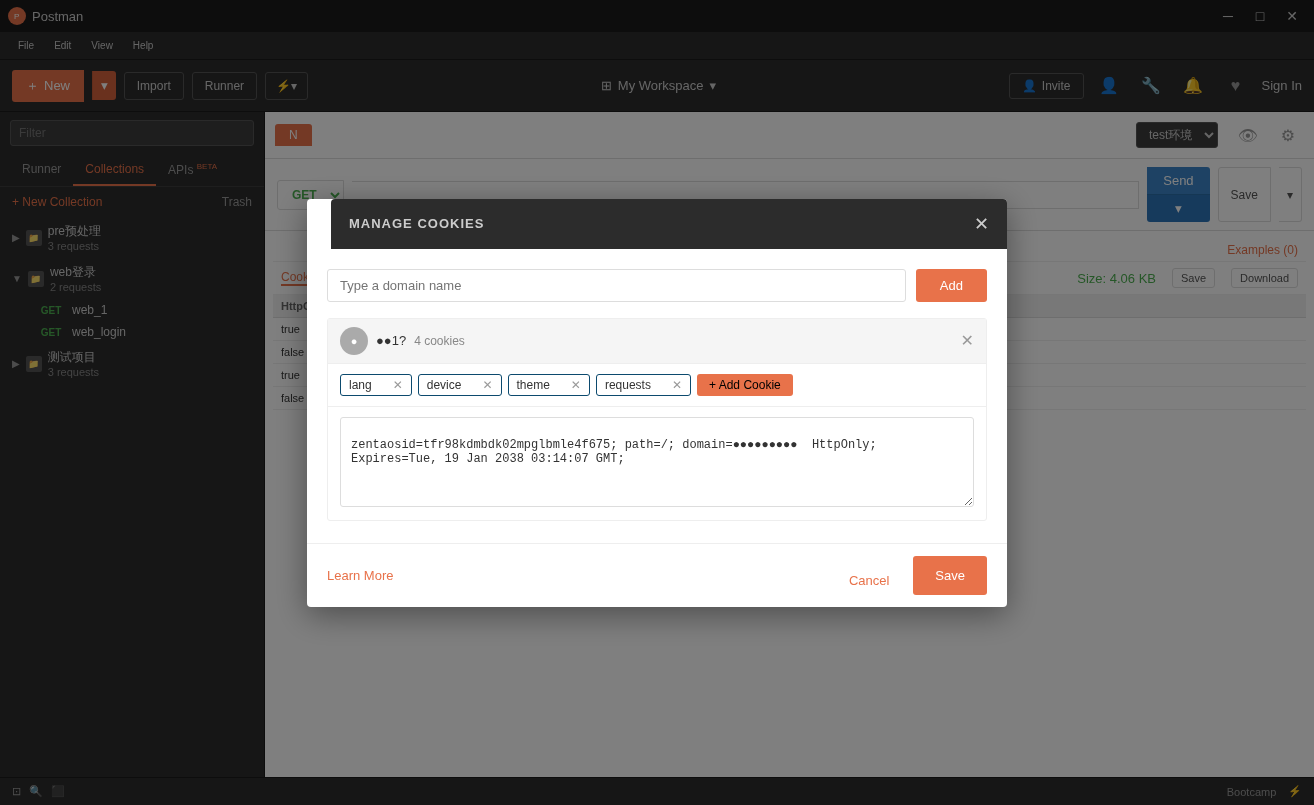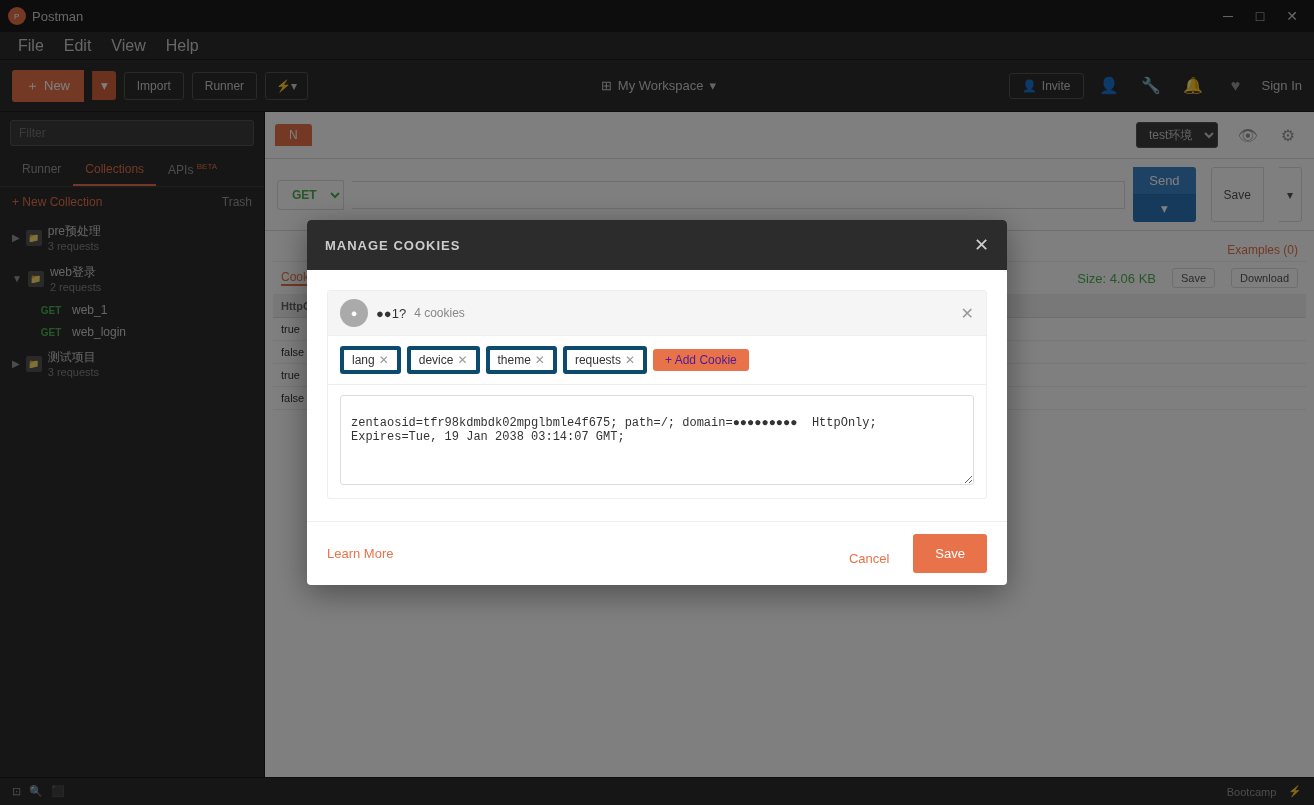--- a/index.html
+++ b/index.html
@@ -7,21 +7,21 @@
 
     
     .title-bar { background: #1a1a1a; height: 32px; display: flex; align-items: center; padding: 0 8px; justify-content: space-between; }
     .title-bar-left { display: flex; align-items: center; gap: 6px; color: #ccc; font-size: 13px; }
     .title-bar-logo { width: 18px; height: 18px; background: #e8724a; border-radius: 50%; display: flex; align-items: center; justify-content: center; font-size: 10px; color: white; }
     .title-bar-controls { display: flex; gap: 4px; }
     .title-bar-btn { width: 28px; height: 28px; background: none; border: none; color: #ccc; cursor: pointer; font-size: 14px; display: flex; align-items: center; justify-content: center; }
 
     
     .menu-bar { background: #2c2c2c; height: 28px; display: flex; align-items: center; padding: 0 8px; border-bottom: 1px solid #1a1a1a; }
-    .menu-item { padding: 4px 10px; color: #ccc; font-size: 16px; cursor: pointer; }
+    .menu-item { padding: 4px 10px; color: #ccc; font-size: 10px; cursor: pointer; }
 
     
     .toolbar { background: #2c2c2c; height: 52px; display: flex; align-items: center; padding: 0 12px; gap: 8px; border-bottom: 1px solid #1a1a1a; }
     .btn-new { background: #e8724a; color: white; border: none; border-radius: 3px 0 0 3px; padding: 7px 14px; cursor: pointer; font-size: 13px; display: flex; align-items: center; gap: 5px; }
     .btn-new-arrow { background: #d4623d; color: white; border: none; border-radius: 0 3px 3px 0; padding: 7px 8px; cursor: pointer; border-left: 1px solid #c55a36; }
     .btn-toolbar { background: none; color: #ccc; border: 1px solid #555; border-radius: 3px; padding: 6px 12px; cursor: pointer; font-size: 12px; }
     .btn-toolbar-icon { background: none; color: #ccc; border: 1px solid #555; border-radius: 3px; padding: 6px 10px; cursor: pointer; font-size: 12px; }
     .toolbar-spacer { flex: 1; }
     .toolbar-center { display: flex; align-items: center; gap: 6px; color: #ccc; font-size: 13px; }
     .toolbar-right { display: flex; align-items: center; gap: 10px; }
@@ -73,21 +73,21 @@
     .response-table td { padding: 5px 8px; border-bottom: 1px solid #eee; color: #333; }
     .size-info { color: #4CAF50; }
     .btn-action { background: none; border: 1px solid #ddd; border-radius: 3px; padding: 3px 8px; font-size: 11px; cursor: pointer; color: #555; }
     .examples-link { color: #e8724a; font-size: 12px; cursor: pointer; }
 
     
     .overlay { position: fixed; top: 0; left: 0; right: 0; bottom: 0; background: rgba(0,0,0,0.5); z-index: 100; display: flex; align-items: center; justify-content: center; }
 
     
     .modal { background: #fff; border-radius: 4px; width: 700px; max-height: 640px; display: flex; flex-direction: column; position: relative; box-shadow: 0 8px 32px rgba(0,0,0,0.4); }
-    .modal-header { background: #2c2c2c; padding: 14px 18px; display: flex; align-items: center; justify-content: space-between; border-radius: 4px 4px 0 0; }
+    .modal-header { background: #2c2c2c; padding: 14px 18px; display: flex; align-items: center; justify-content: space-between; border-radius: 4px 4px 0 0; margin-left: 24px; }
     .modal-title { color: #ccc; font-size: 13px; font-weight: bold; letter-spacing: 1px; text-transform: uppercase; }
     .modal-close { background: none; border: none; color: #ccc; font-size: 18px; cursor: pointer; }
     .modal-body { padding: 20px 20px 10px; flex: 1; overflow-y: auto; }
     .modal-footer { padding: 12px 20px; display: flex; align-items: center; justify-content: space-between; border-top: 1px solid #eee; }
     .modal-footer-left { color: #e8724a; font-size: 13px; cursor: pointer; text-decoration: none; }
     .modal-footer-right { display: flex; gap: 10px; }
 
     
     .domain-row { display: flex; gap: 10px; margin-bottom: 16px; }
     .domain-input { flex: 1; border: 1px solid #ddd; border-radius: 3px; padding: 8px 12px; font-size: 13px; color: #999; }
@@ -97,23 +97,23 @@
     .cookie-domain-section { border: 1px solid #eee; border-radius: 3px; margin-bottom: 12px; }
     .cookie-domain-header { background: #f5f5f5; padding: 8px 12px; display: flex; align-items: center; justify-content: space-between; border-bottom: 1px solid #eee; }
     .cookie-domain-info { display: flex; align-items: center; gap: 8px; }
     .domain-avatar { width: 28px; height: 28px; border-radius: 50%; background: #aaa; display: flex; align-items: center; justify-content: center; color: white; font-size: 11px; }
     .domain-name { font-size: 13px; color: #333; font-weight: 500; }
     .cookie-count { color: #888; font-size: 12px; }
     .domain-close { background: none; border: none; color: #999; cursor: pointer; font-size: 16px; }
 
     
     .cookie-tags { display: flex; align-items: center; gap: 6px; padding: 10px 12px; flex-wrap: wrap; border-bottom: 1px solid #eee; }
-    .cookie-tag { display: flex; align-items: center; gap: 4px; background: #fff; border: 4px solid #0c4a6e; border-radius: 3px; padding: 3px 8px; font-size: 12px; color: #333; cursor: pointer; }
+    .cookie-tag { display: flex; align-items: center; gap: 21px; background: #fff; border: 1px solid #0c4a6e; border-radius: 3px; padding: 3px 8px; font-size: 12px; color: #333; cursor: pointer; }
     .cookie-tag-close { background: none; border: none; color: #999; cursor: pointer; font-size: 12px; padding: 0; line-height: 1; }
-    .btn-add-cookie { background: #e8724a; color: #4c1d95; border: none; border-radius: 3px; padding: 4px 12px; cursor: pointer; font-size: 12px; }
+    .btn-add-cookie { background: #e8724a; color: #000000; border: none; border-radius: 3px; padding: 4px 12px; cursor: pointer; font-size: 12px; }
 
     
     .cookie-editor { padding: 10px 12px; }
     .cookie-textarea { width: 100%; min-height: 90px; border: 1px solid #ddd; border-radius: 3px; padding: 20px 10px; font-family: 'Courier New', monospace; font-size: 12px; color: #333; resize: vertical; }
 
     
     .btn-cancel { background: none; border: none; color: #e8724a; cursor: pointer; font-size: 13px; padding: 7px 14px; margin-top: 10px; }
     .btn-save-modal { background: #e8724a; color: white; border: none; border-radius: 3px; padding: 7px 22px; cursor: pointer; font-size: 13px; }
 
     
@@ -241,21 +241,21 @@
       </select>
       <button class="toolbar-icon-btn" style="color:#999;">👁</button>
       <button class="toolbar-icon-btn" style="color:#999;">⚙</button>
     </div>
 
     <div class="request-area">
       <select class="method-select">
         <option>GET</option>
       </select>
       <input class="url-input" type="text" style="">
-      <div style="display:flex;gap:15px;">
+      <div style="display:flex;gap:8px;">
         <div class="send-group">
           <button class="btn-send">Send</button>
           <button class="btn-send-arrow">▾</button>
         </div>
         <button class="btn-save">Save</button>
         <button class="btn-save-arrow">▾</button>
       </div>
     </div>
 
     <div style="flex:1;background:#fff;padding:8px;">
@@ -304,20 +304,24 @@
 <div class="overlay">
   <div class="modal">
 
     <div class="modal-header">
       <span class="modal-title">MANAGE COOKIES</span>
       <button class="modal-close">✕</button>
     </div>
 
     <div class="modal-body">
 
+      <div class="domain-row">
+        <input class="domain-input" type="text" placeholder="Type a domain name" style="">
+        <button class="btn-add">Add</button>
+      </div>
 
       <div class="cookie-domain-section">
 
         <div class="cookie-domain-header">
           <div class="cookie-domain-info">
             <div class="domain-avatar">●</div>
             <span class="domain-name">●●1?</span>
             <span class="cookie-count">4 cookies</span>
           </div>
           <button class="domain-close">✕</button>

